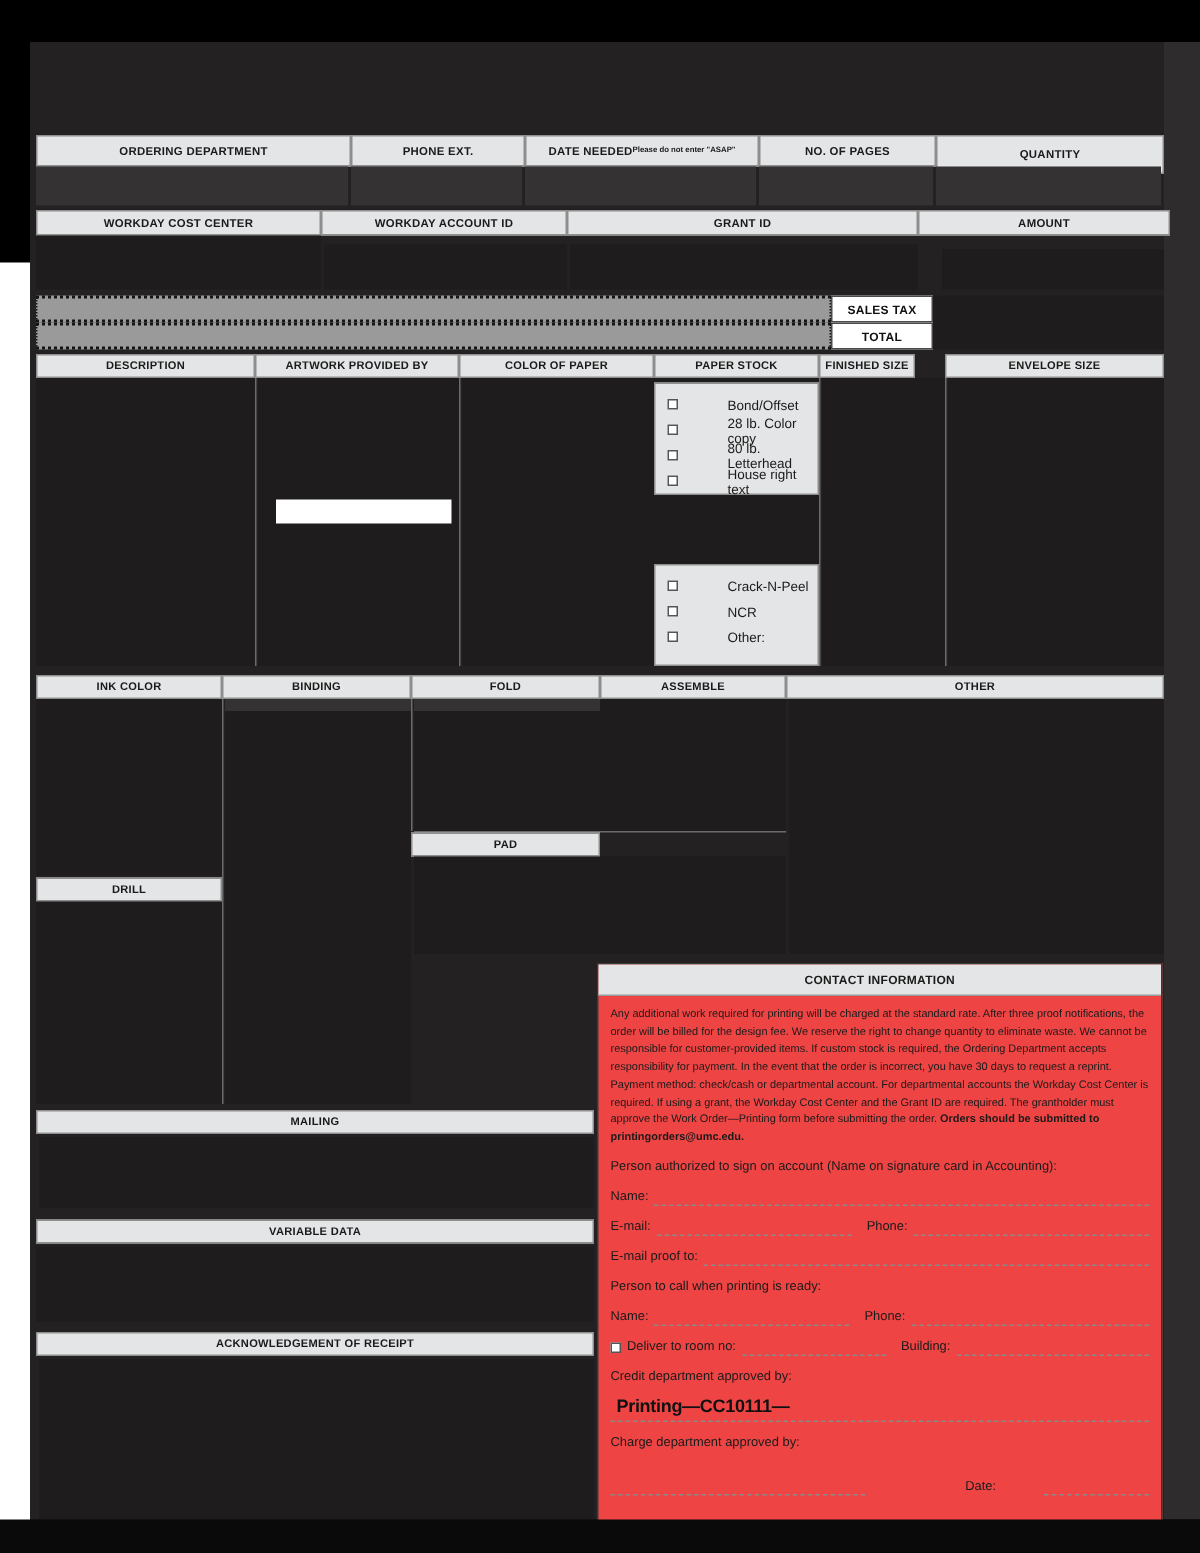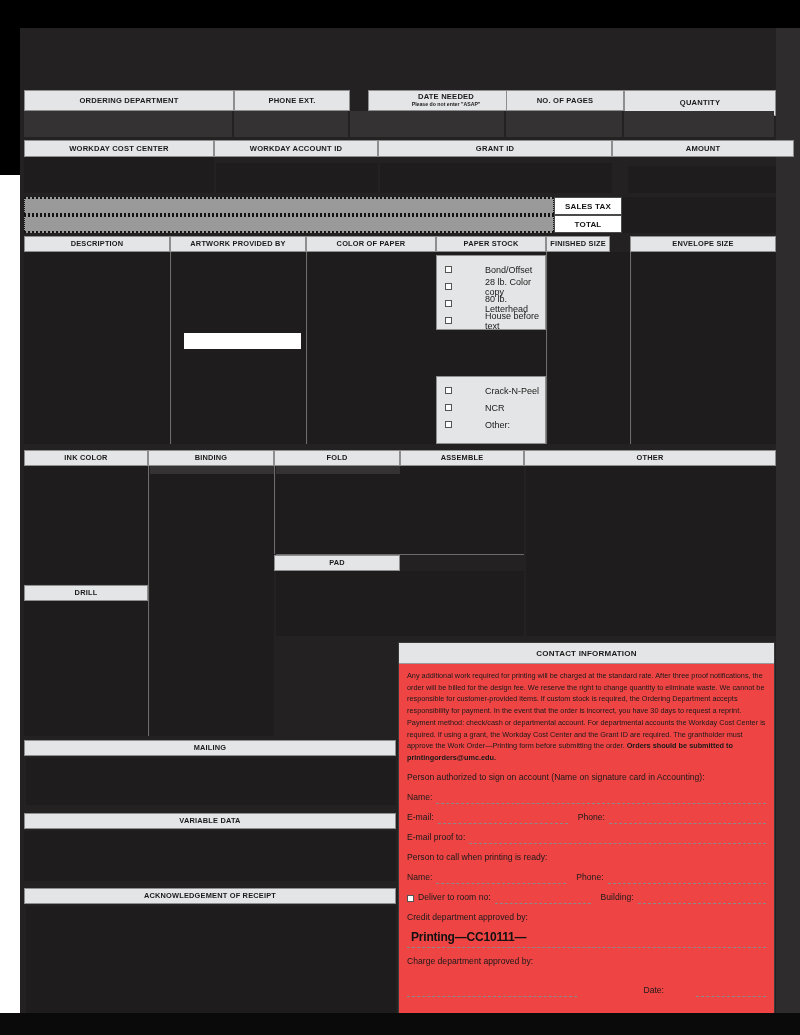--- a/index.html
+++ b/index.html
@@ -97,21 +97,21 @@
   <div class="top-black-r"></div>
   <div class="rail-left-white"></div>
   <div class="rail-left-white2"></div>
 
   <div class="hdr" style="left:24px;top:90px;width:210px;height:21px;font-size:7.6px;">
     <span class="ttl">ORDERING DEPARTMENT</span>
   </div>
   <div class="hdr" style="left:234px;top:90px;width:116px;height:21px;font-size:7.6px;">
     <span class="ttl">PHONE EXT.</span>
   </div>
-  <div class="hdr" style="left:368px;top:90px;width:156px;height:21px;font-size:7.6px;flex-direction:column;justify-content:center;">
+  <div class="hdr" style="left:350px;top:90px;width:156px;height:21px;font-size:7.6px;flex-direction:row;justify-content:center;">
     <span class="ttl">DATE NEEDED</span>
     <span class="sub">Please do not enter "ASAP"</span>
   </div>
   <div class="hdr" style="left:506px;top:90px;width:118px;height:21px;font-size:7.6px;">
     <span class="ttl">NO. OF PAGES</span>
   </div>
   <div class="hdr" style="left:624px;top:90px;width:152px;height:26px;font-size:7.6px;">
     <span class="ttl">QUANTITY</span>
   </div>
 
@@ -123,21 +123,21 @@
 
   <div class="hdr" style="left:24px;top:140px;width:190px;height:17px;font-size:7.6px;">
     <span class="ttl">WORKDAY COST CENTER</span>
   </div>
   <div class="hdr" style="left:214px;top:140px;width:164px;height:17px;font-size:7.6px;">
     <span class="ttl">WORKDAY ACCOUNT ID</span>
   </div>
   <div class="hdr" style="left:378px;top:140px;width:234px;height:17px;font-size:7.6px;">
     <span class="ttl">GRANT ID</span>
   </div>
-  <div class="hdr" style="left:612px;top:140px;width:182px;height:17px;font-size:7.6px;">
+  <div class="hdr" style="left:612px;top:140px;width:168px;height:17px;font-size:7.6px;">
     <span class="ttl">AMOUNT</span>
   </div>
 
   <div class="field-d" style="left:24px;top:157px;width:190px;height:36px;"></div>
   <div class="field-d" style="left:216px;top:163px;width:162px;height:30px;"></div>
   <div class="field-d" style="left:380px;top:163px;width:232px;height:30px;"></div>
   <div class="field-d" style="left:628px;top:166px;width:148px;height:27px;"></div>
 
   <div class="band" style="left:24px;top:197px;width:530px;height:18px;"></div>
   <div class="band" style="left:24px;top:215px;width:530px;height:18px;"></div>
@@ -192,21 +192,21 @@
     <div class="ckrow">
       <span class="ckbox"></span>
       <span>28 lb. Color copy</span>
     </div>
     <div class="ckrow">
       <span class="ckbox"></span>
       <span>80 lb. Letterhead</span>
     </div>
     <div class="ckrow">
       <span class="ckbox"></span>
-      <span>House before text</span>
+      <span>House right text</span>
     </div>
   </div>
 
   <div class="field-d" style="left:440px;top:330px;width:106px;height:46px;"></div>
 
   <div class="stockpanel" style="left:436px;top:376px;width:110px;height:68px;">
     <div class="ckrow">
       <span class="ckbox"></span>
       <span>Crack-N-Peel</span>
     </div>

